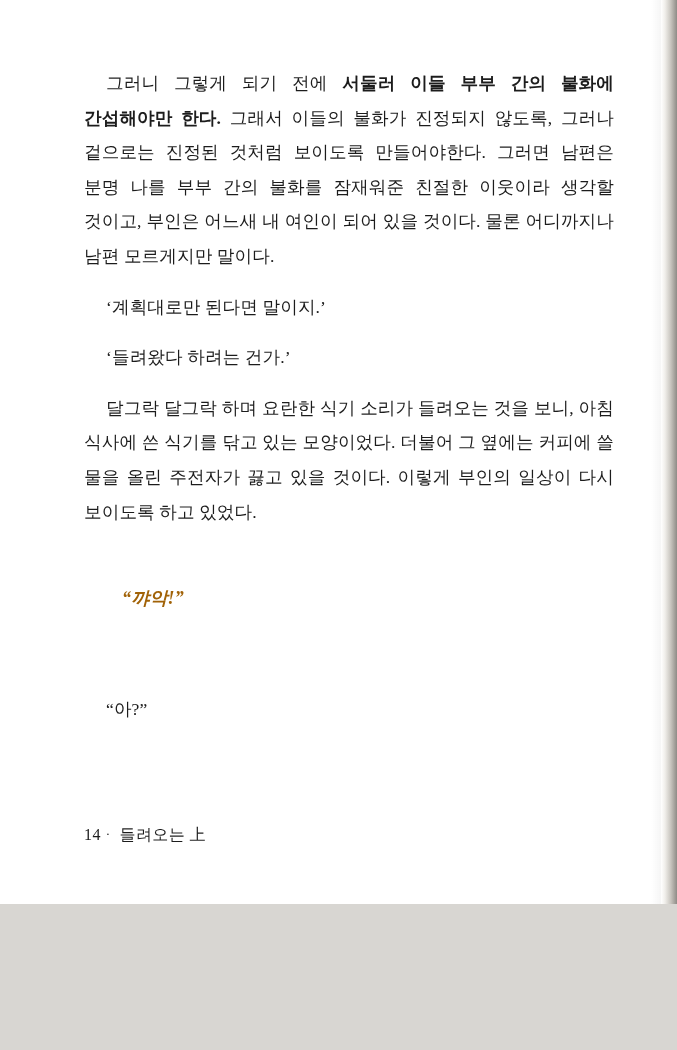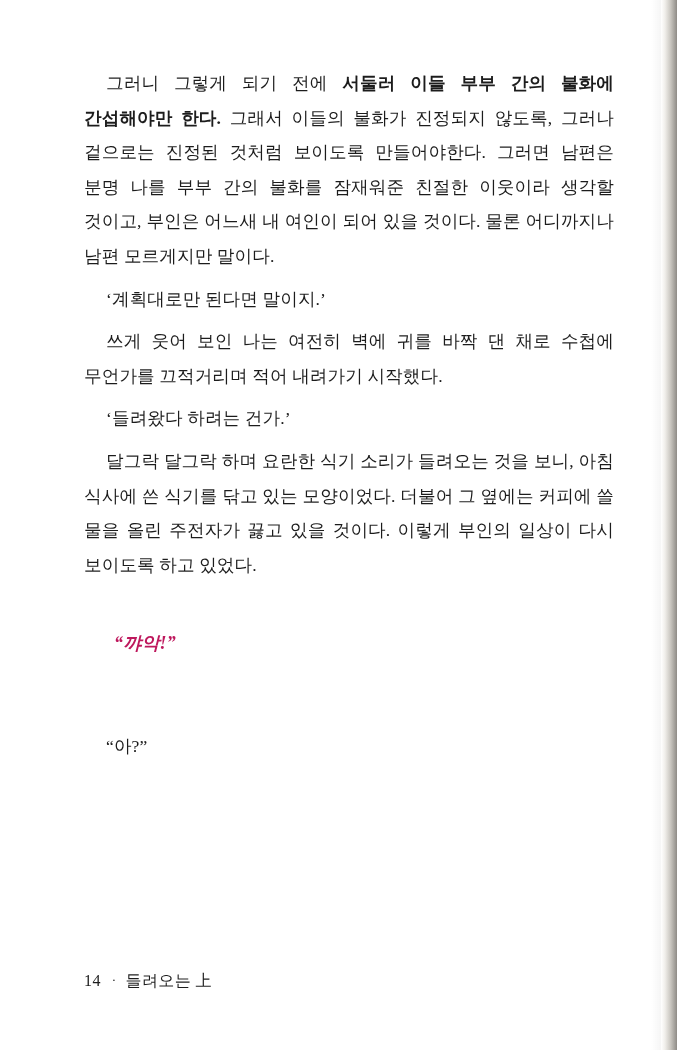--- a/index.html
+++ b/index.html
@@ -6,21 +6,21 @@
     margin: 0;
     padding: 0;
     background: #d8d6d2;
   }
   body {
     font-family: "Liberation Serif", "DejaVu Serif", serif;
   }
   .page {
     position: relative;
     width: 677px;
-    height: 1050px;
+    height: 904px;
     background: #ffffff;
     overflow: hidden;
     box-sizing: border-box;
   }
   
   .page-edge {
     position: absolute;
     top: 0;
     right: 0;
     width: 16px;
@@ -46,64 +46,61 @@
     font-size: 17.6px;
     line-height: 34.6px;
     color: #1c1c1c;
     text-align: justify;
     text-justify: inter-character;
     text-indent: 22px;
     word-break: keep-all;
     letter-spacing: 0.1px;
   }
   p.para + p.para {
-    margin-top: 8px;
+    margin-top: 16px;
   }
   .gap-md { height: 30px; }
   .gap-lg { height: 36px; }
   .shout {
-    margin: 8px;
+    margin: 16px;
     font-size: 18px;
     line-height: 34.6px;
     font-weight: bold;
     font-style: italic;
-    color: #be185d;
+    color: #a16207;
     text-indent: 22px;
     letter-spacing: 0.2px;
   }
   .footer {
     position: absolute;
     left: 84px;
     bottom: 58px;
     font-size: 16px;
     color: #1c1c1c;
     letter-spacing: 0.4px;
   }
-  .footer .pagenum { margin-right: 11px; }
+  .footer .pagenum { margin-right: 5px; }
   .footer .dot { margin-right: 9px; font-size: 13px; vertical-align: 2px; }
   b.em { font-weight: bold; }
 </style>
 </head>
 <body>
 
 <div class="page">
 
   <div class="content">
 
     <p class="para">
       <span>그러니 그렇게 되기 전에 </span><b class="em">서둘러 이들 부부 간의 불화에 간섭해야만 한다.</b><span> 그래서 이들의 불화가 진정되지 않도록, 그러나 겉으로는 진정된 것처럼 보이도록 만들어야한다. 그러면 남편은 분명 나를 부부 간의 불화를 잠재워준 친절한 이웃이라 생각할 것이고, 부인은 어느새 내 여인이 되어 있을 것이다. 물론 어디까지나 남편 모르게지만 말이다.</span>
     </p>
 
     <p class="para">
       <span>‘계획대로만 된다면 말이지.’</span>
     </p>
 
-    <p class="para">
-      <span>쓰게 웃어 보인 나는 여전히 벽에 귀를 바짝 댄 채로 수첩에 무언가를 끄적거리며 적어 내려가기 시작했다.</span>
-    </p>
 
     <p class="para">
       <span>‘들려왔다 하려는 건가.’</span>
     </p>
 
     <p class="para">
       <span>달그락 달그락 하며 요란한 식기 소리가 들려오는 것을 보니, 아침 식사에 쓴 식기를 닦고 있는 모양이었다. 더불어 그 옆에는 커피에 쓸 물을 올린 주전자가 끓고 있을 것이다. 이렇게 부인의 일상이 다시 보이도록 하고 있었다.</span>
     </p>
 
 

